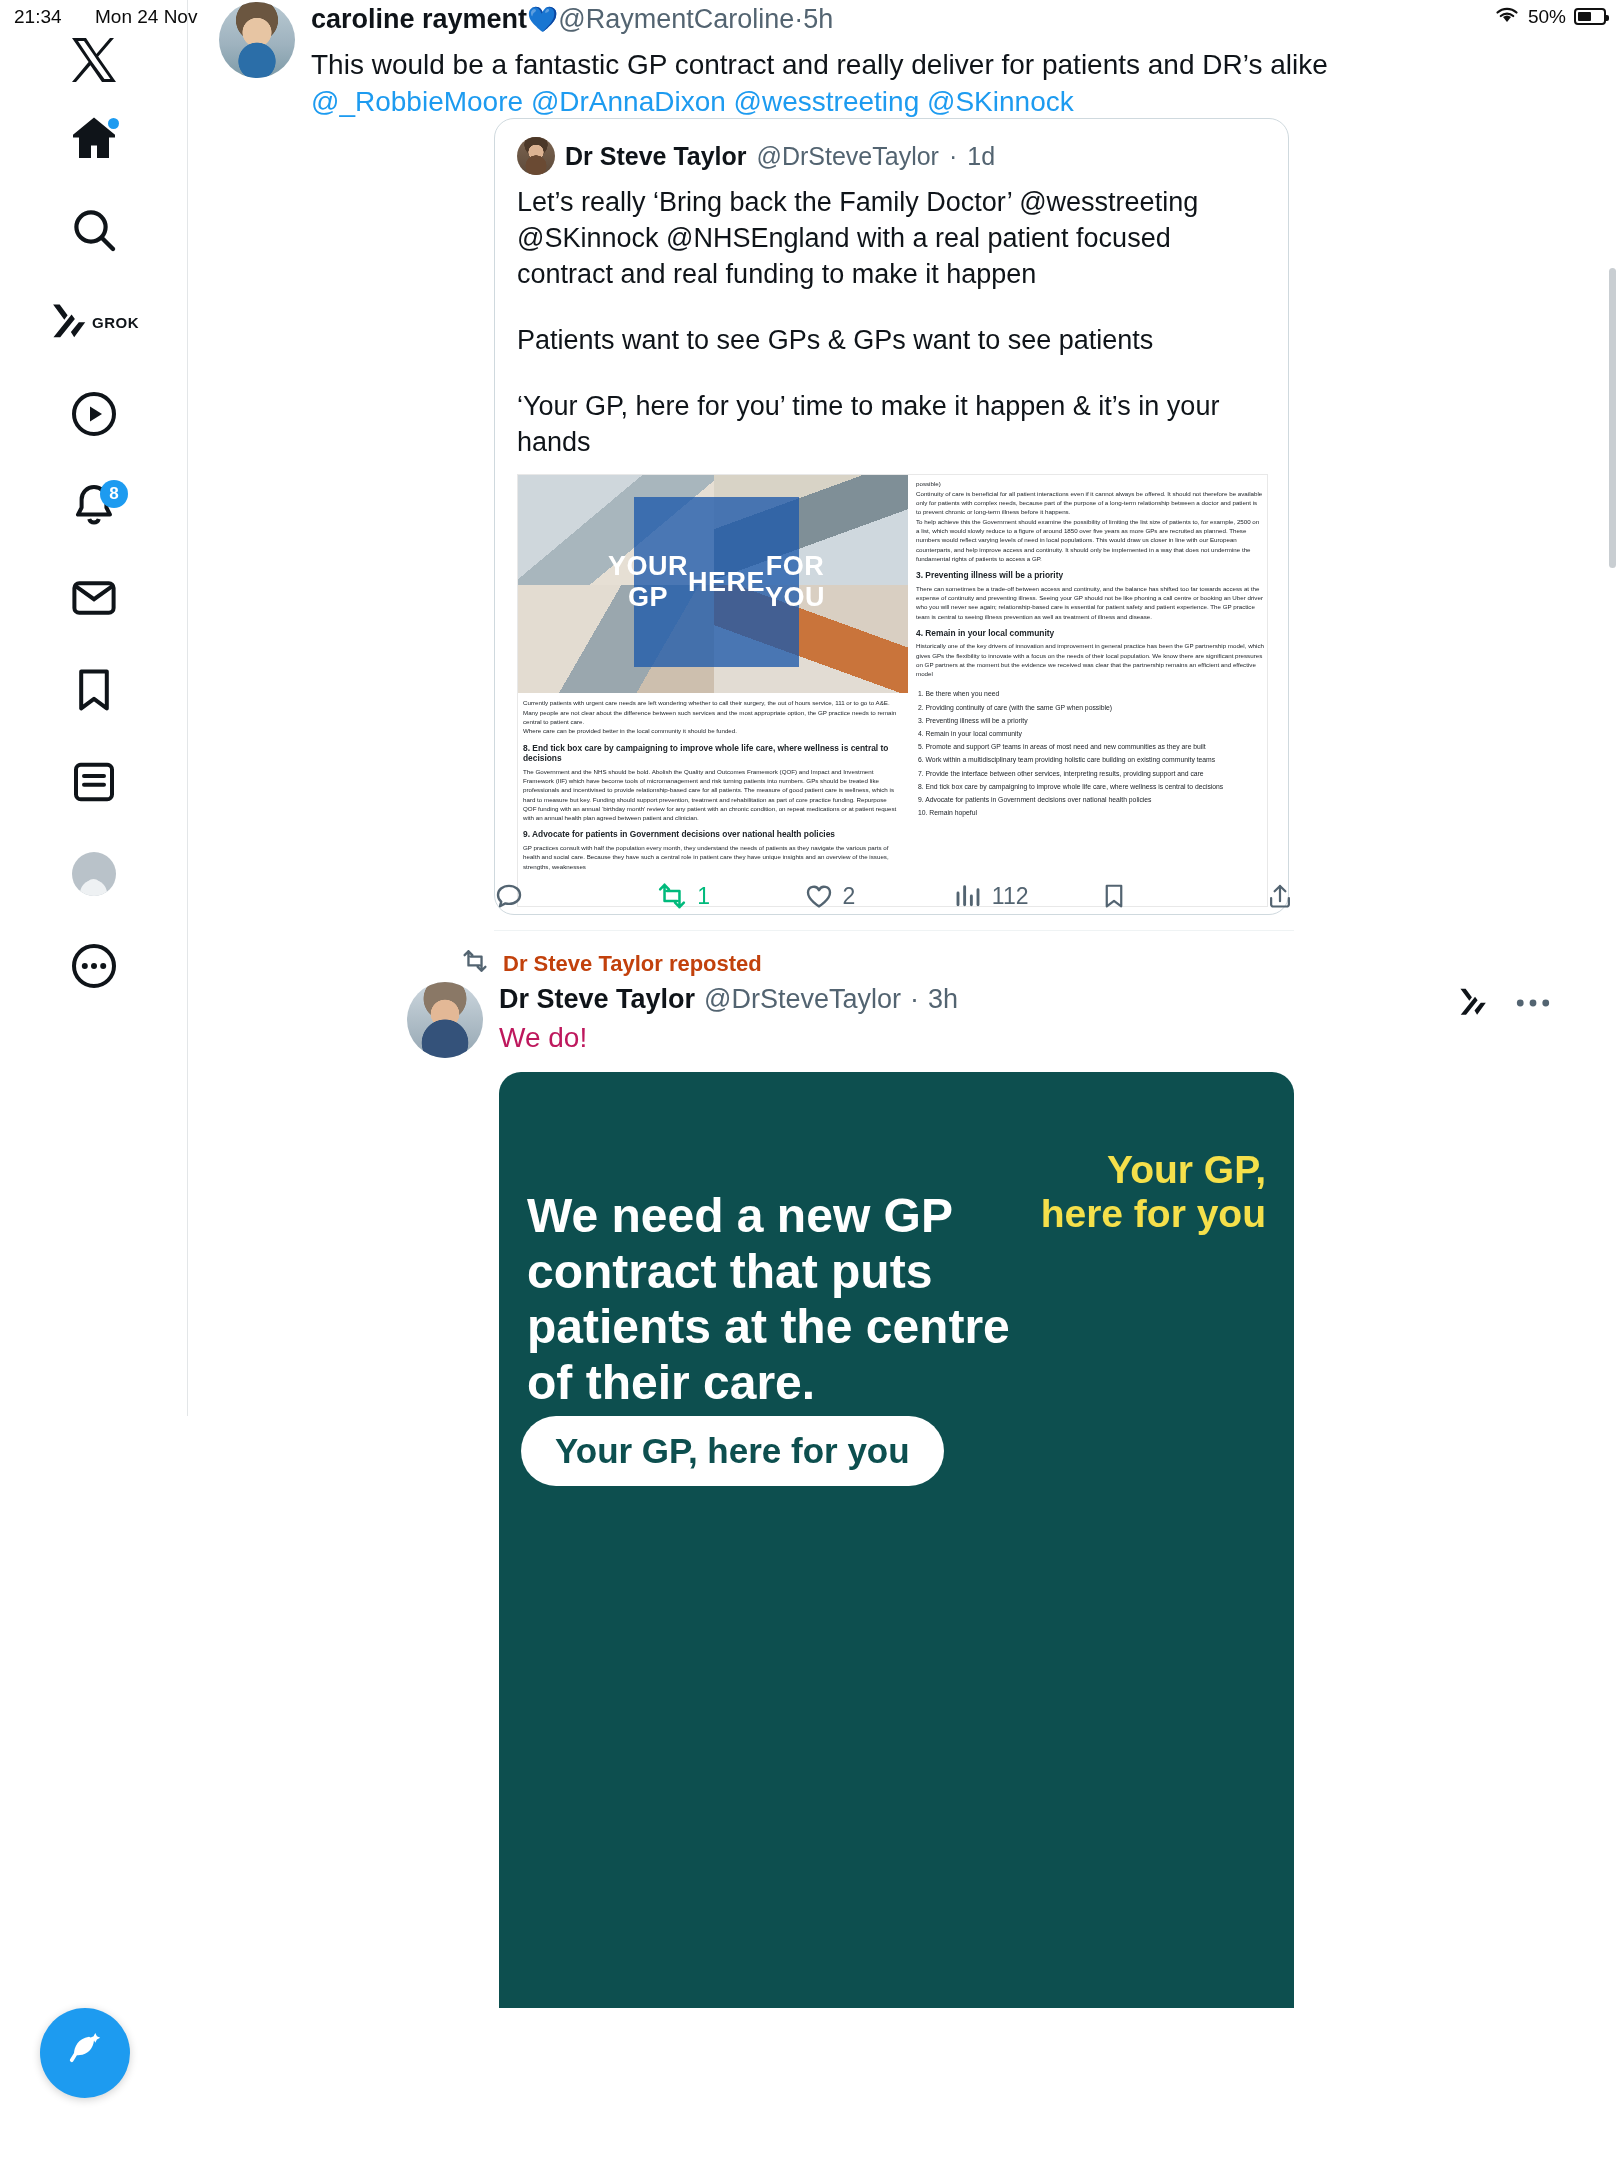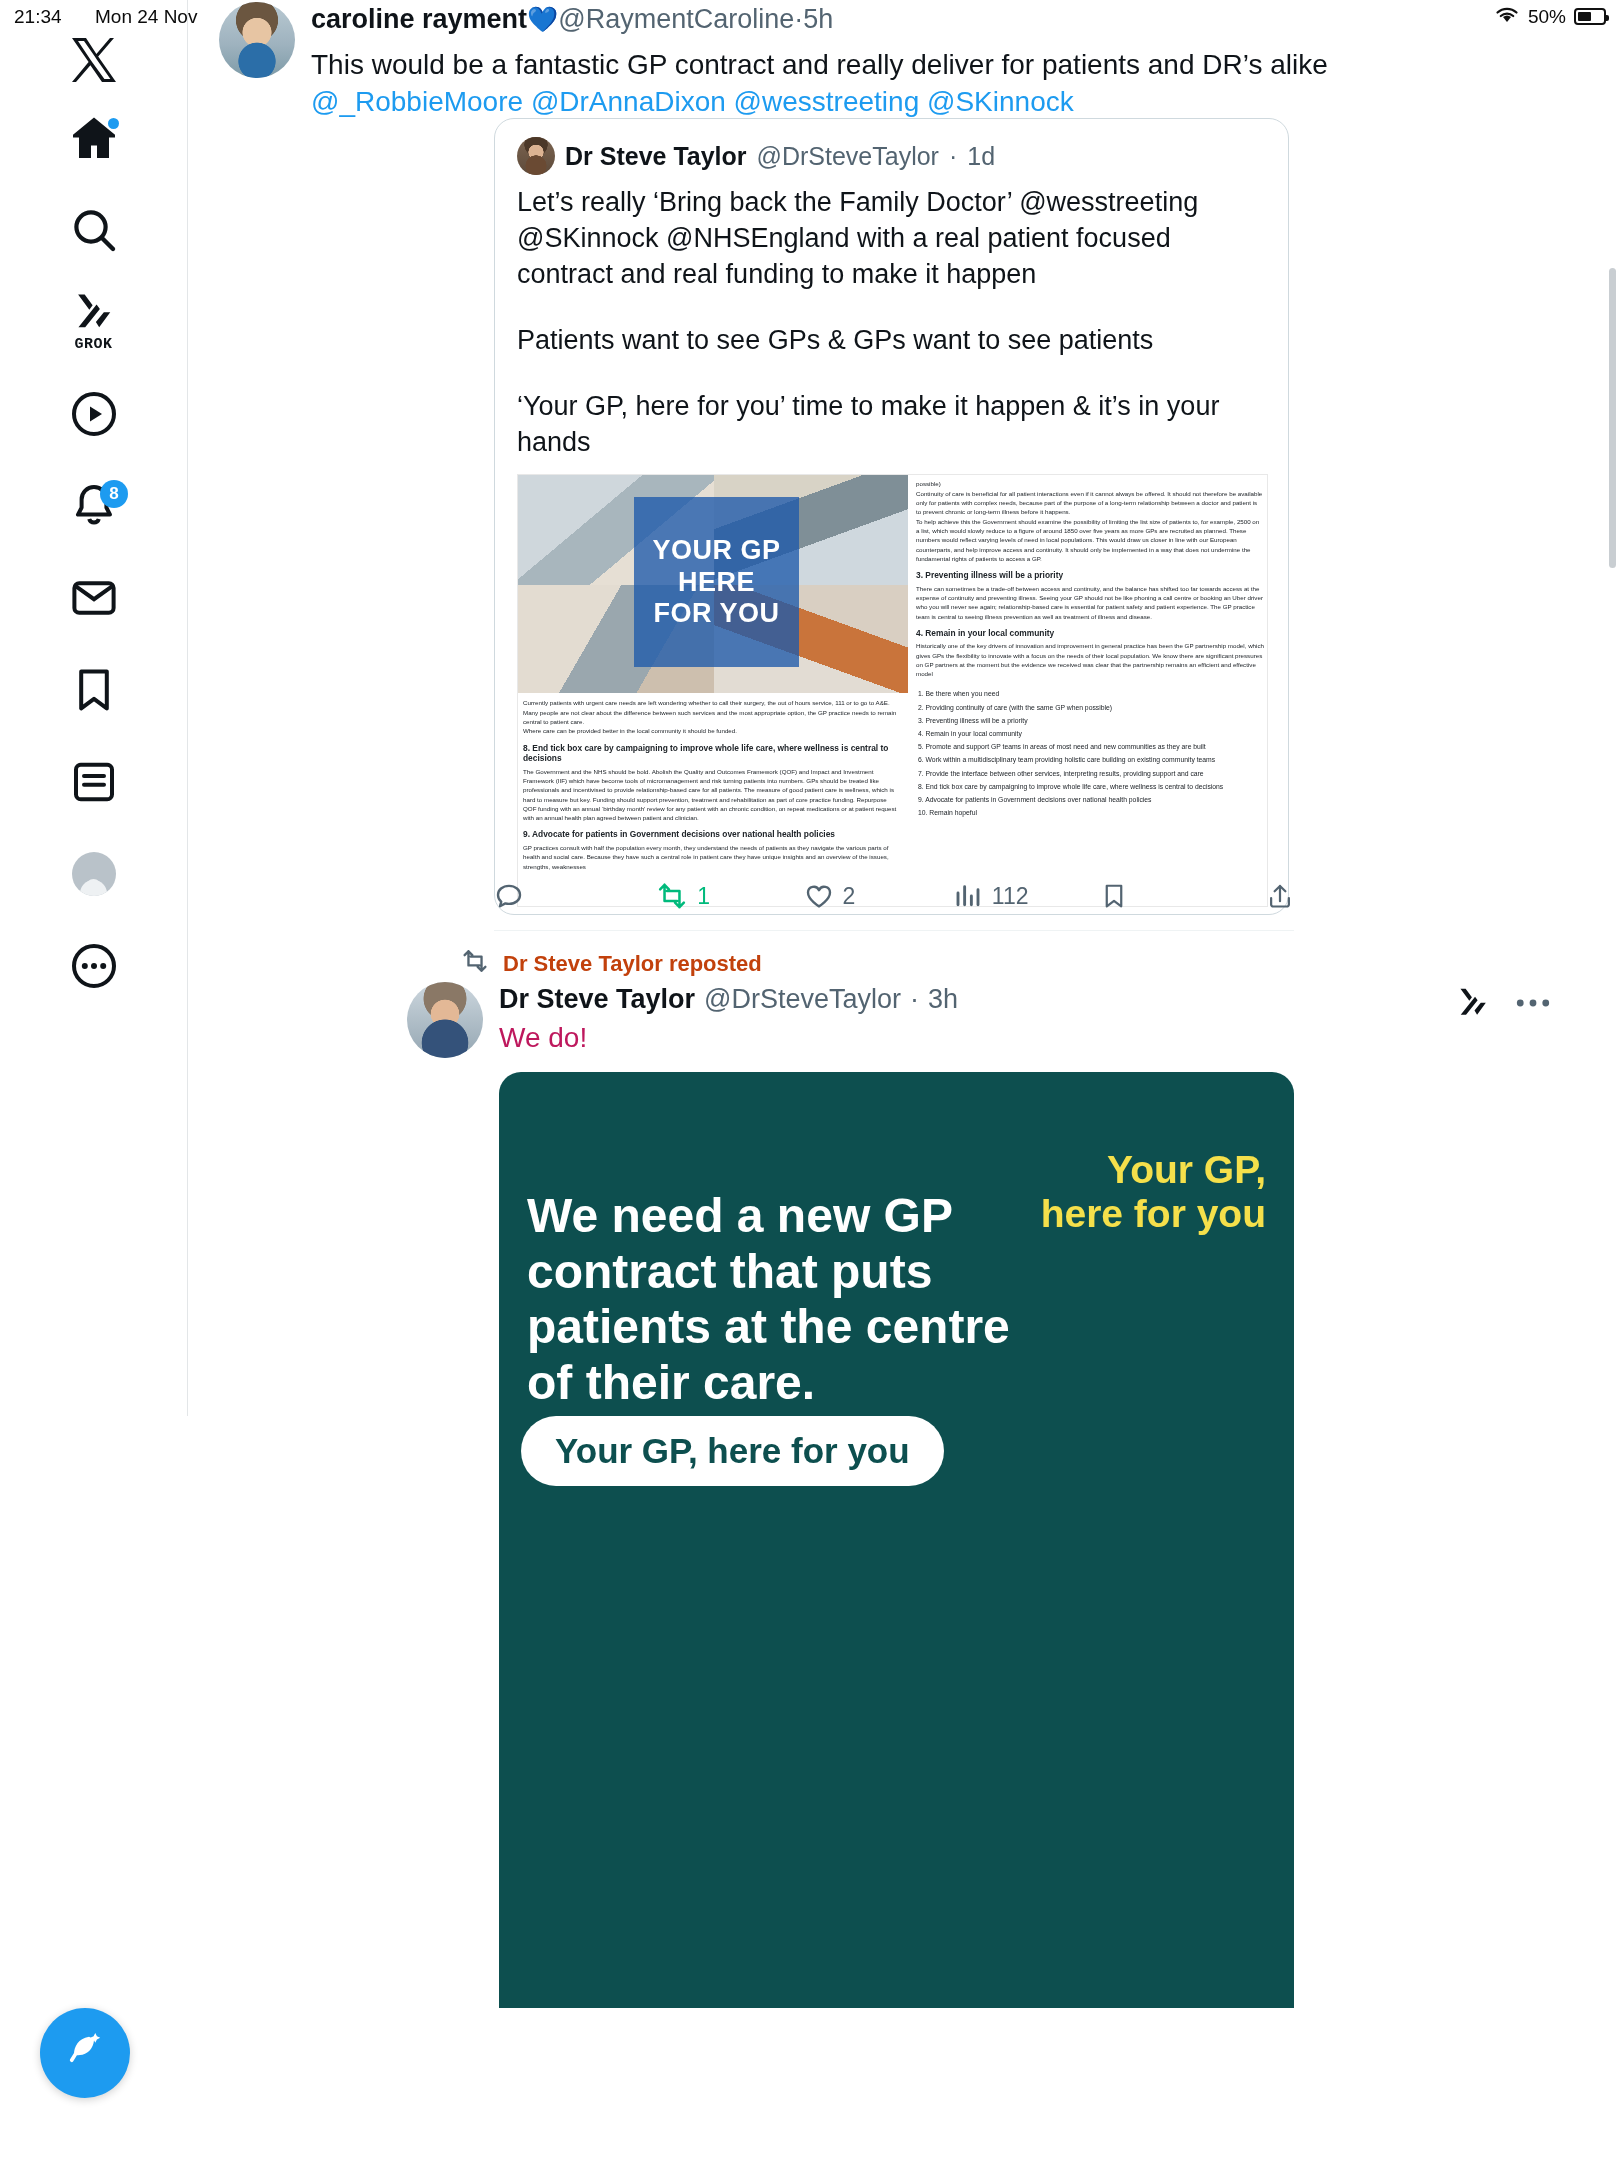--- a/index.html
+++ b/index.html
@@ -46,21 +46,21 @@
   .dot-blue {
     position: absolute; width: 11px; height: 11px; border-radius: 50%;
     background: #1d9bf0; top: 26px; left: 108px;
   }
   .badge {
     position: absolute; top: 20px; left: 100px;
     min-width: 28px; height: 28px; border-radius: 14px; background: #1d9bf0;
     color: #fff; font-size: 17px; font-weight: 700;
     display: flex; align-items: center; justify-content: center; padding: 0 6px;
   }
-  .grok-wrap { display: flex; flex-direction: column; align-items: center; gap: 2px; font-family: Liberation Mono, monospace; }
+  .grok-wrap { display: flex; flex-direction: row; align-items: center; gap: 2px; }
   .grok-label { font-size: 15px; font-weight: 700; letter-spacing: .5px; color: #0f1419; }
   .avatar-rail {
     width: 44px; height: 44px; border-radius: 50%;
     background: #b9c2c9; display: flex; align-items: flex-end; justify-content: center; overflow: hidden;
   }
   .avatar-rail .head { width: 15px; height: 15px; border-radius: 50%; background: #eef1f3; margin-bottom: 2px; }
   .avatar-rail .body { position: absolute; width: 27px; height: 16px; border-radius: 14px 14px 0 0; background: #eef1f3; bottom: 0; }
 
   .compose-fab {
     position: absolute; left: 40px; top: 2008px;
@@ -153,21 +153,21 @@
     background: linear-gradient(140deg,#cfd7dc 0 38%, #a8b6bd 38% 62%, #e6dfd4 62%); }
   .ph2 { left: 196px; top: 0; width: 194px; height: 110px;
     background: linear-gradient(160deg,#d8d3c6 0 30%, #7f8f97 30% 58%, #cfd8de 58%); }
   .ph3 { left: 0; top: 110px; width: 196px; height: 108px;
     background: linear-gradient(120deg,#e3dcd1 0 40%, #9aa7ae 40% 70%, #cdbfae 70%); }
   .ph4 { left: 196px; top: 110px; width: 194px; height: 108px;
     background: linear-gradient(200deg,#d9cfc2 0 35%, #c9743b 35% 62%, #e2dcd3 62%); }
   .ph-overlay {
     position: absolute; left: 116px; top: 22px; width: 165px; height: 170px;
     background: rgba(30,90,170,.78);
-    display: flex; flex-direction: column; align-items: center; justify-content: center;
+    display: flex; flex-direction: row; align-items: center; justify-content: center;
     color: #fff; font-weight: 700; font-size: 27px; line-height: 1.18; letter-spacing: .5px;
     text-align: center;
   }
   .doc-txt { font-size: 6.2px; line-height: 1.5; color: #20252a; padding: 5px 8px 0 5px; }
   .doc-txt b { font-size: 8.4px; display: block; margin: 7px 0 3px; line-height: 1.25; }
   .doc-right { position: absolute; left: 398px; top: 0; width: 352px; height: 433px; padding: 4px 0 0 0; }
   .doc-right .doc-txt { padding: 0 4px 0 0; }
   .doc-list { font-size: 6.8px; line-height: 1.72; color: #20252a; margin-top: 10px; padding-left: 2px; }
   .doc-list div { margin-bottom: 1.5px; }
 

